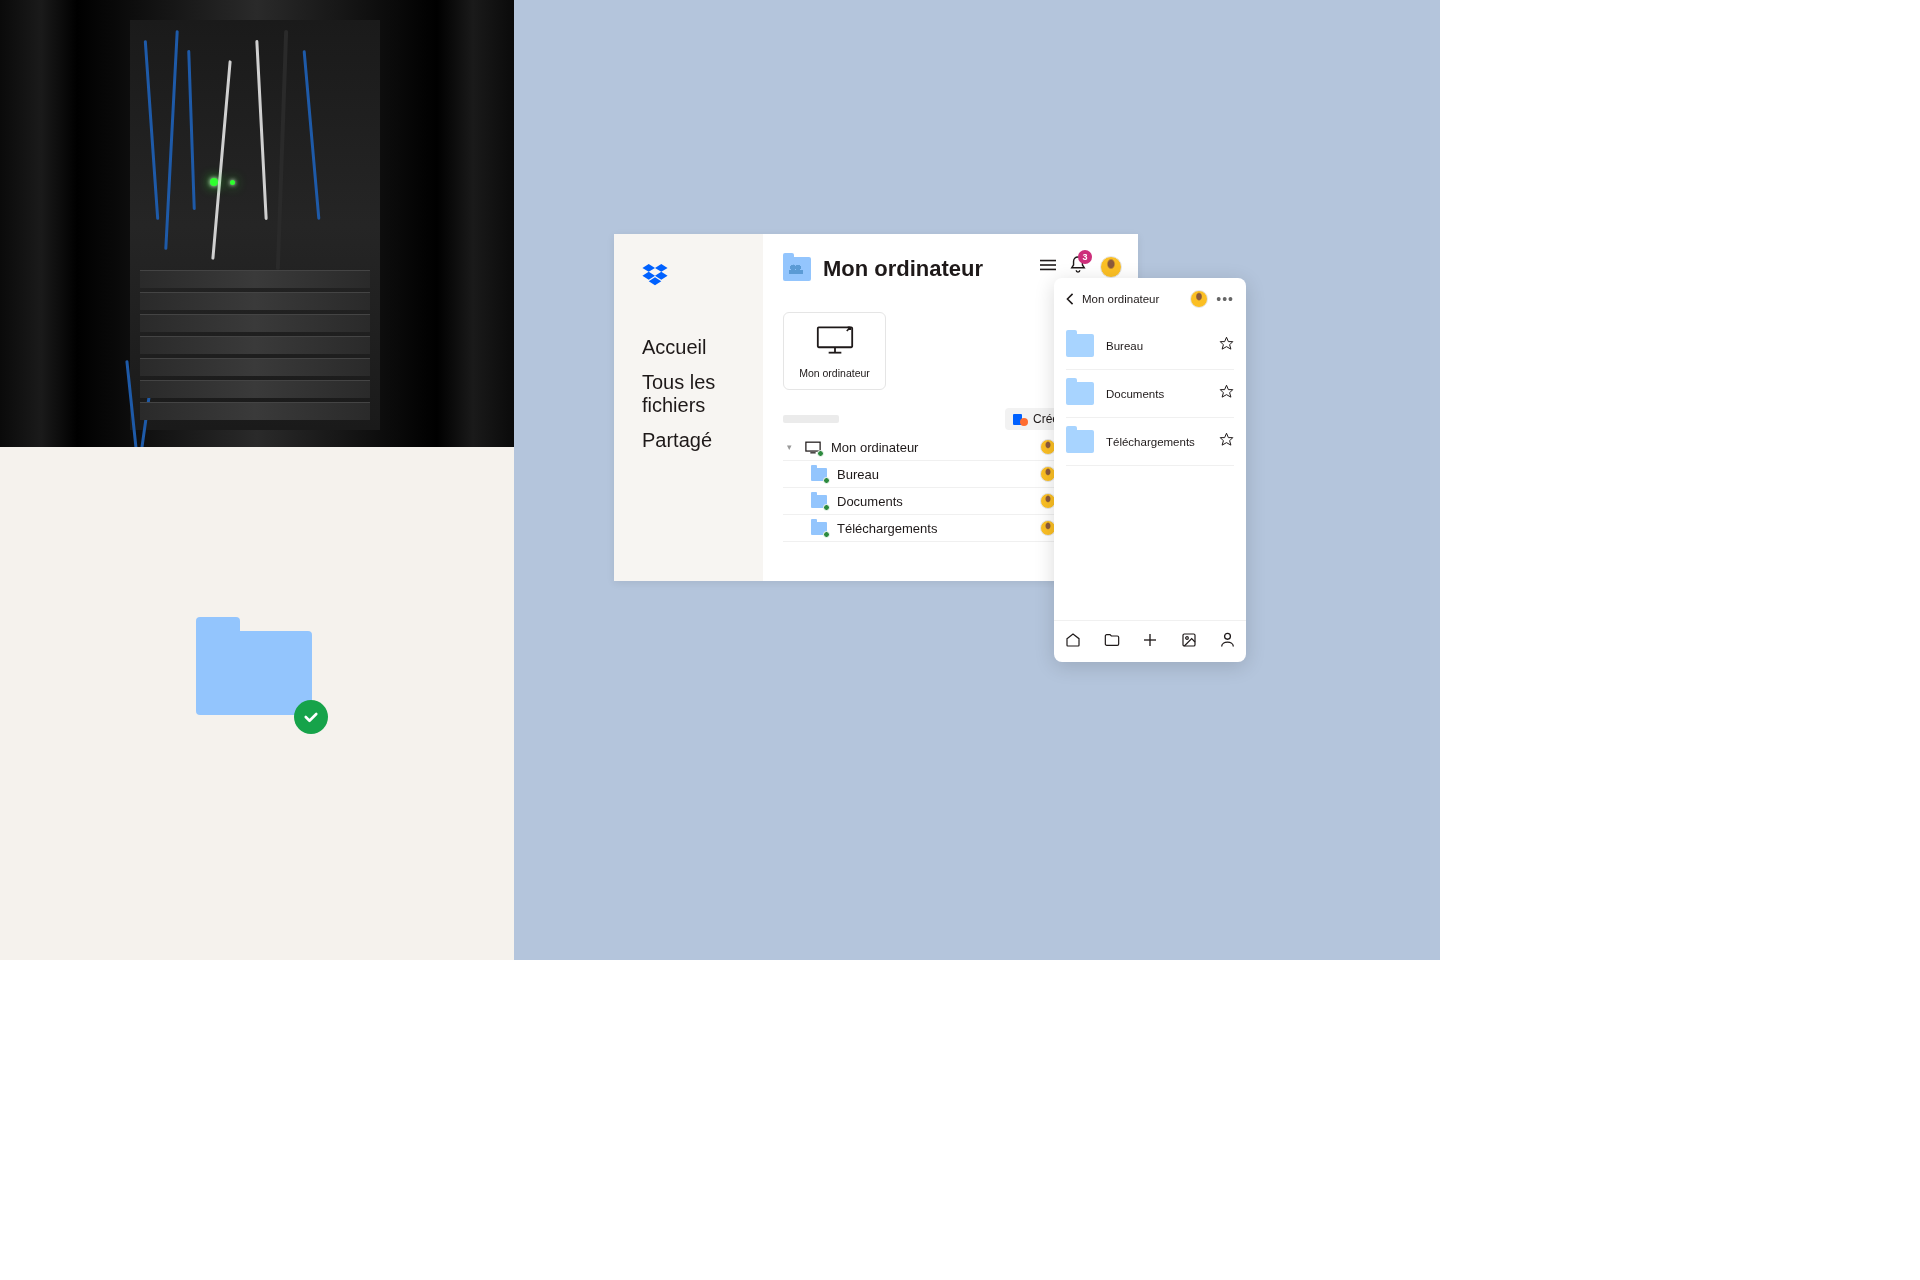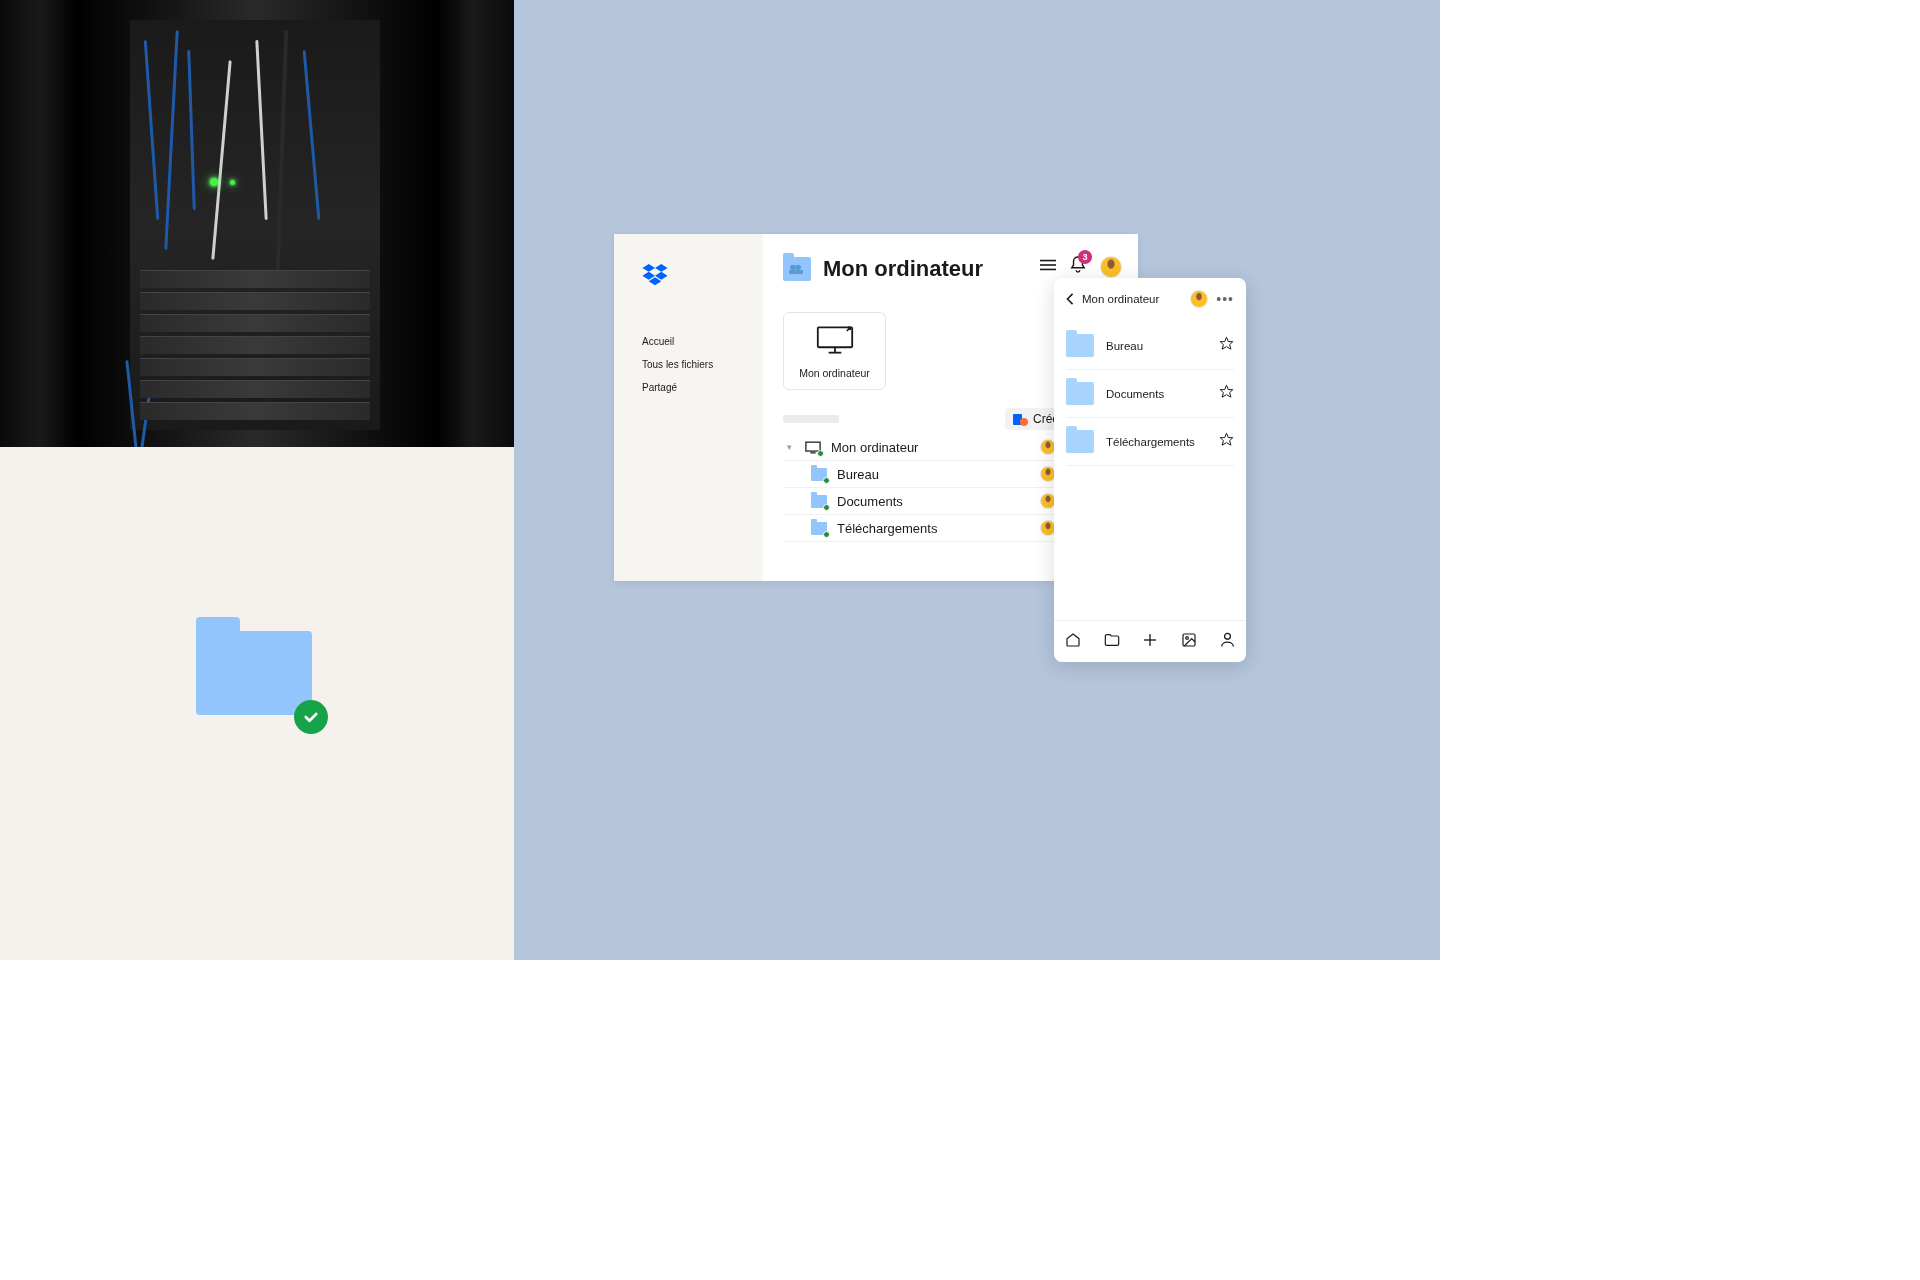--- a/index.html
+++ b/index.html
@@ -108,21 +108,21 @@
       width: 149px;
       background: #f7f5f2;
       padding-top: 30px;
     }
     .dw-logo {
       margin-left: 28px;
       margin-bottom: 40px;
     }
     .dw-nav-item {
       padding: 6px 28px;
-      font-size: 10px;
+      font-size: 20px;
       color: #1e1919;
       cursor: pointer;
     }
     .dw-main {
       flex: 1;
       padding: 22px 20px 0 20px;
       position: relative;
     }
     .dw-header {
       display: flex;

